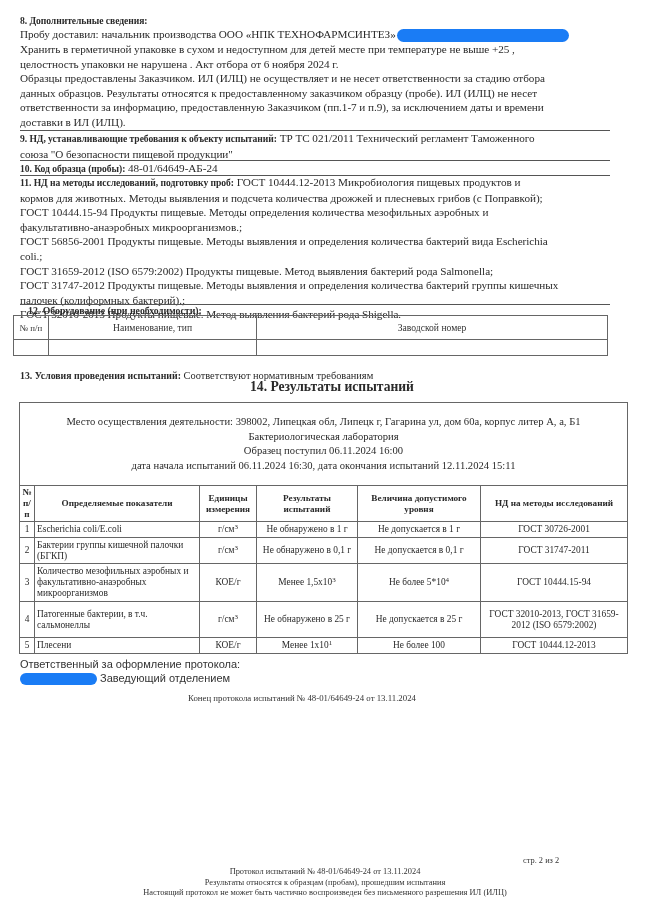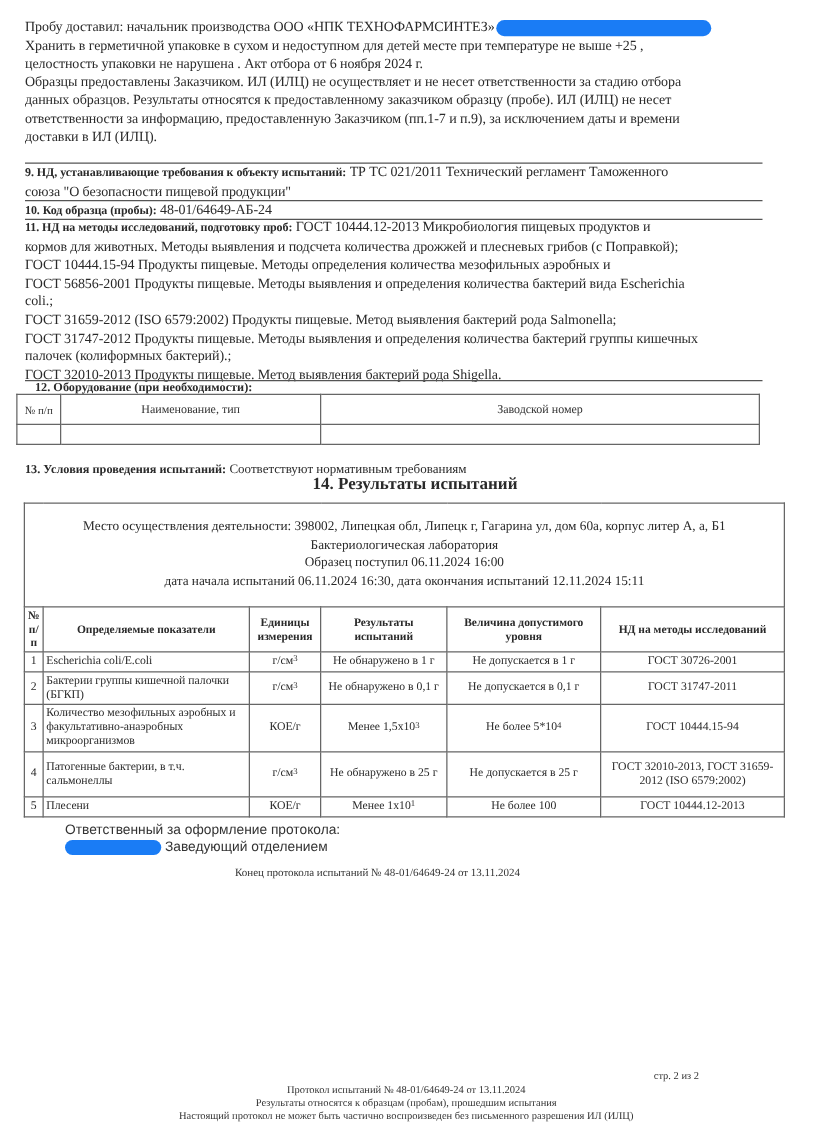--- a/index.html
+++ b/index.html
@@ -18,20 +18,21 @@
   .res td.l { text-align:left; }
   .res .hd td { font-weight:bold; font-size:9.2px; line-height:11px; }
   .res .meta td { font-size:10.6px; line-height:14.5px; padding:12px 4px; }
   sup { font-size:7px; vertical-align:top; position:relative; top:-2px; }
   .center { text-align:center; }
 </style>
 </head>
 <body>
 
 <div class="abs p" style="left:20px; top:15px; width:620px;">
+  <div class="hl" style="line-height:12px;">8. Дополнительные сведения:</div>
   <div>
     <span>Пробу доставил: начальник производства ООО «НПК ТЕХНОФАРМСИНТЕЗ»</span><span class="redact" style="width:172px; height:13px; margin-left:1px;"></span>
   </div>
   <div>Хранить в герметичной упаковке в сухом и недоступном для детей месте при температуре не выше +25 ,</div>
   <div>целостность упаковки не нарушена . Акт отбора от 6 ноября 2024 г.</div>
   <div>Образцы предоставлены Заказчиком. ИЛ (ИЛЦ) не осуществляет и не несет ответственности за стадию отбора</div>
   <div>данных образцов. Результаты относятся к предоставленному заказчиком образцу (пробе). ИЛ (ИЛЦ) не несет</div>
   <div>ответственности за информацию, предоставленную Заказчиком (пп.1-7 и п.9), за исключением даты и времени</div>
   <div>доставки в ИЛ (ИЛЦ).</div>
 </div>
@@ -45,20 +46,21 @@
 
 <div class="abs p" style="left:20px; top:161px; width:620px;">
   <span class="hl">10. Код образца (пробы):</span><span> 48-01/64649-АБ-24</span>
 </div>
 <div class="rule" style="left:20px; top:175px; width:590px;"></div>
 
 <div class="abs p" style="left:20px; top:175px; width:625px;">
   <div><span class="hl">11. НД на методы исследований, подготовку проб:</span><span> ГОСТ 10444.12-2013 Микробиология пищевых продуктов и</span></div>
   <div>кормов для животных. Методы выявления и подсчета количества дрожжей и плесневых грибов (с Поправкой);</div>
   <div>ГОСТ 10444.15-94 Продукты пищевые. Методы определения количества мезофильных аэробных и</div>
+  <div>факультативно-анаэробных микроорганизмов.;</div>
   <div>ГОСТ 56856-2001 Продукты пищевые. Методы выявления и определения количества бактерий вида Escherichia</div>
   <div>coli.;</div>
   <div>ГОСТ 31659-2012 (ISO 6579:2002) Продукты пищевые. Метод выявления бактерий рода Salmonella;</div>
   <div>ГОСТ 31747-2012 Продукты пищевые. Методы выявления и определения количества бактерий группы кишечных</div>
   <div>палочек (колиформных бактерий).;</div>
   <div>ГОСТ 32010-2013 Продукты пищевые. Метод выявления бактерий рода Shigella.</div>
 </div>
 <div class="rule" style="left:20px; top:304px; width:590px;"></div>
 
 <div class="abs hl" style="left:28px; top:305px; font-size:9.8px;">12. Оборудование (при необходимости):</div>
@@ -137,21 +139,21 @@
     <td>5</td>
     <td class="l">Плесени</td>
     <td><span>КОЕ/г</span></td>
     <td><span>Менее 1х10</span><sup>1</sup></td>
     <td>Не более 100</td>
     <td>ГОСТ 10444.12-2013</td>
   </tr>
 </tbody>
   </table>
 
-<div class="abs" style="left:20px; top:657px; font-size:11px; line-height:14px; font-family:'Liberation Sans','DejaVu Sans',sans-serif; color:#333;margin-left:32px;">
+<div class="abs" style="left:20px; top:657px; font-size:11px; line-height:14px; font-family:'Liberation Sans','DejaVu Sans',sans-serif; color:#333;">
   <div>Ответственный за оформление протокола:</div>
   <div><span class="redact" style="width:77px; height:12px; border-radius:7px; margin-right:3px;"></span><span>Заведующий отделением</span></div>
 </div>
 
 <div class="abs" style="left:188px; top:693px; font-size:8.8px; color:#333;">Конец протокола испытаний № 48-01/64649-24 от 13.11.2024</div>
 
 <div class="abs" style="left:523px; top:856px; font-size:8.4px; color:#333;">стр. 2 из 2</div>
 <div class="abs center" style="left:135px; width:380px; top:867px; font-size:8.4px; line-height:10.5px; color:#333;">
   <div>Протокол испытаний № 48-01/64649-24 от 13.11.2024</div>
   <div>Результаты относятся к образцам (пробам), прошедшим испытания</div>

